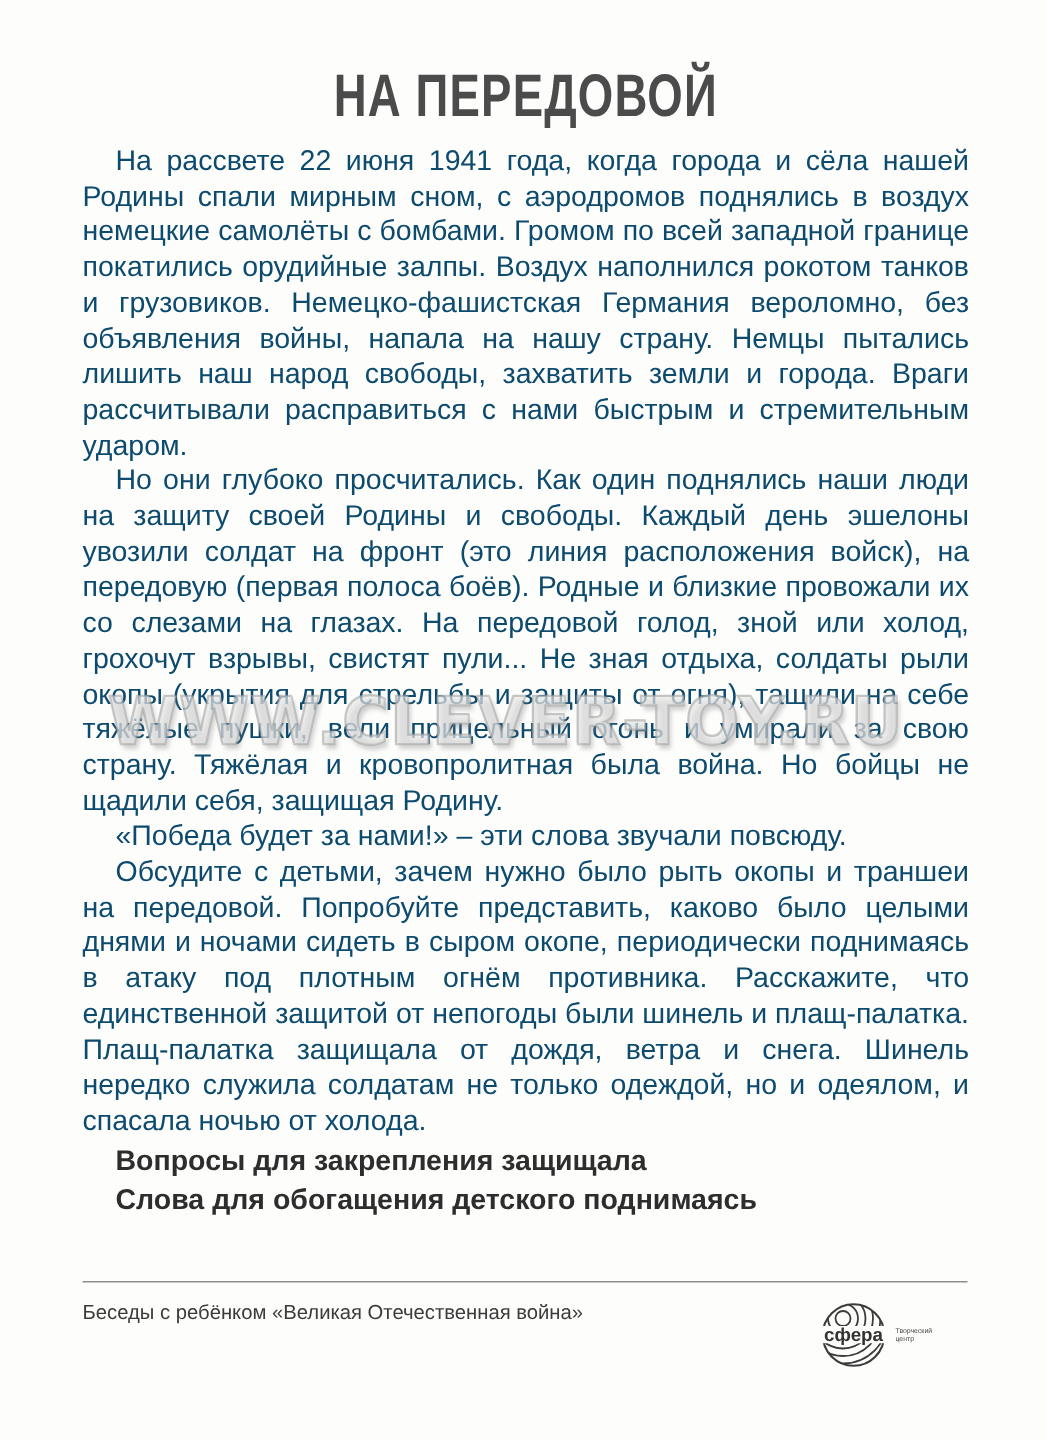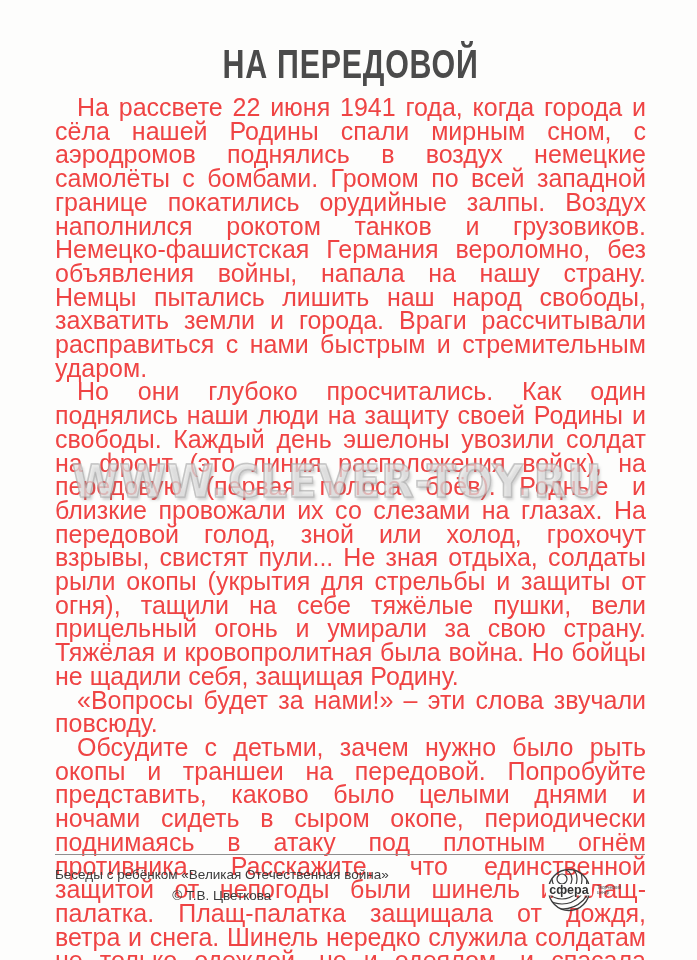--- a/index.html
+++ b/index.html
@@ -32,24 +32,24 @@
     white-space: nowrap;
   }
   .title-inner {
     display: inline-block;
     transform: scaleX(0.76);
     transform-origin: 50% 50%;
     letter-spacing: 1px;
   }
   .para {
     margin: 0;
-    font-size: 25px;
+    font-size: 19px;
     line-height: 23.7px;
     text-align: justify;
-    color: #ef4444;
+    color: #0c4a6e;
   }
   .indent { text-indent: 22px; }
   .section-heading {
     margin: 3px 0 0 0;
     padding-left: 22px;
     font-size: 19px;
     line-height: 23.7px;
     font-weight: 700;
     color: #2d2d2d;
   }
@@ -80,21 +80,20 @@
   }
   .footer-rule {
     border-top: 1px solid #8f8f8f;
     height: 0;
     margin-bottom: 9px;
   }
   .footer-row {
     display: flex;
     justify-content: space-between;
     align-items: flex-start;
-    text-align: center;
   }
   .footer-text {
     font-size: 13.5px;
     line-height: 21px;
     color: #3b3b3b;
   }
   .logo { margin-top: 2px; text-decoration: underline; }
 </style>
 </head>
 <body>
@@ -103,37 +102,36 @@
 
   <div class="watermark">WWW.CLEVER-TOY.RU</div>
 
   <main class="content">
     <h1 class="title"><span class="title-inner">НА ПЕРЕДОВОЙ</span></h1>
 
     <p class="para indent">На рассвете 22 июня 1941 года, когда города и сёла нашей Родины спали мирным сном, с аэродромов поднялись в воздух немецкие самолёты с бомбами. Громом по всей западной границе покатились орудийные залпы. Воздух наполнился рокотом танков и грузовиков. Немецко-фашистская Германия вероломно, без объявления войны, напала на нашу страну. Немцы пытались лишить наш народ свободы, захватить земли и города. Враги рассчитывали расправиться с нами быстрым и стремительным ударом.</p>
 
     <p class="para indent">Но они глубоко просчитались. Как один поднялись наши люди на защиту своей Родины и свободы. Каждый день эшелоны увозили солдат на фронт (это линия расположения войск), на передовую (первая полоса боёв). Родные и близкие провожали их со слезами на глазах. На передовой голод, зной или холод, грохочут взрывы, свистят пули... Не зная отдыха, солдаты рыли окопы (укрытия для стрельбы и защиты от огня), тащили на себе тяжёлые пушки, вели прицельный огонь и умирали за свою страну. Тяжёлая и кровопролитная была война. Но бойцы не щадили себя, защищая Родину.</p>
 
-    <p class="para indent">«Вопросы будет за нами!» – эти слова звучали повсюду.</p>
+    <p class="para indent">«Победа будет за нами!» – эти слова звучали повсюду.</p>
 
     <p class="para indent">Обсудите с детьми, зачем нужно было рыть окопы и траншеи на передовой. Попробуйте представить, каково было целыми днями и ночами сидеть в сыром окопе, периодически поднимаясь в атаку под плотным огнём противника. Расскажите, что единственной защитой от непогоды были шинель и плащ-палатка. Плащ-палатка защищала от дождя, ветра и снега. Шинель нередко служила солдатам не только одеждой, но и одеялом, и спасала ночью от холода.</p>
 
     <h2 class="section-heading">Вопросы для закрепления защищала</h2>
 
 
     <h2 class="section-heading">Слова для обогащения детского поднимаясь</h2>
 
   </main>
 
   <footer class="footer">
     <div class="footer-rule"></div>
     <div class="footer-row">
       <div class="footer-text">
         <div>Беседы с ребёнком «Великая Отечественная война»</div>
-        <div>© Т.В. Цветкова</div>
       </div>
       <div class="logo">
         <svg width="100" height="48" viewBox="0 0 100 48">
           <defs>
             <clipPath id="logo-clip">
               <circle cx="24" cy="24" r="20.5"></circle>
             </clipPath>
           </defs>
           <g clip-path="url(#logo-clip)" fill="none" stroke="#3c3c3c" stroke-width="1.2">
             <circle cx="17" cy="13" r="5"></circle>

